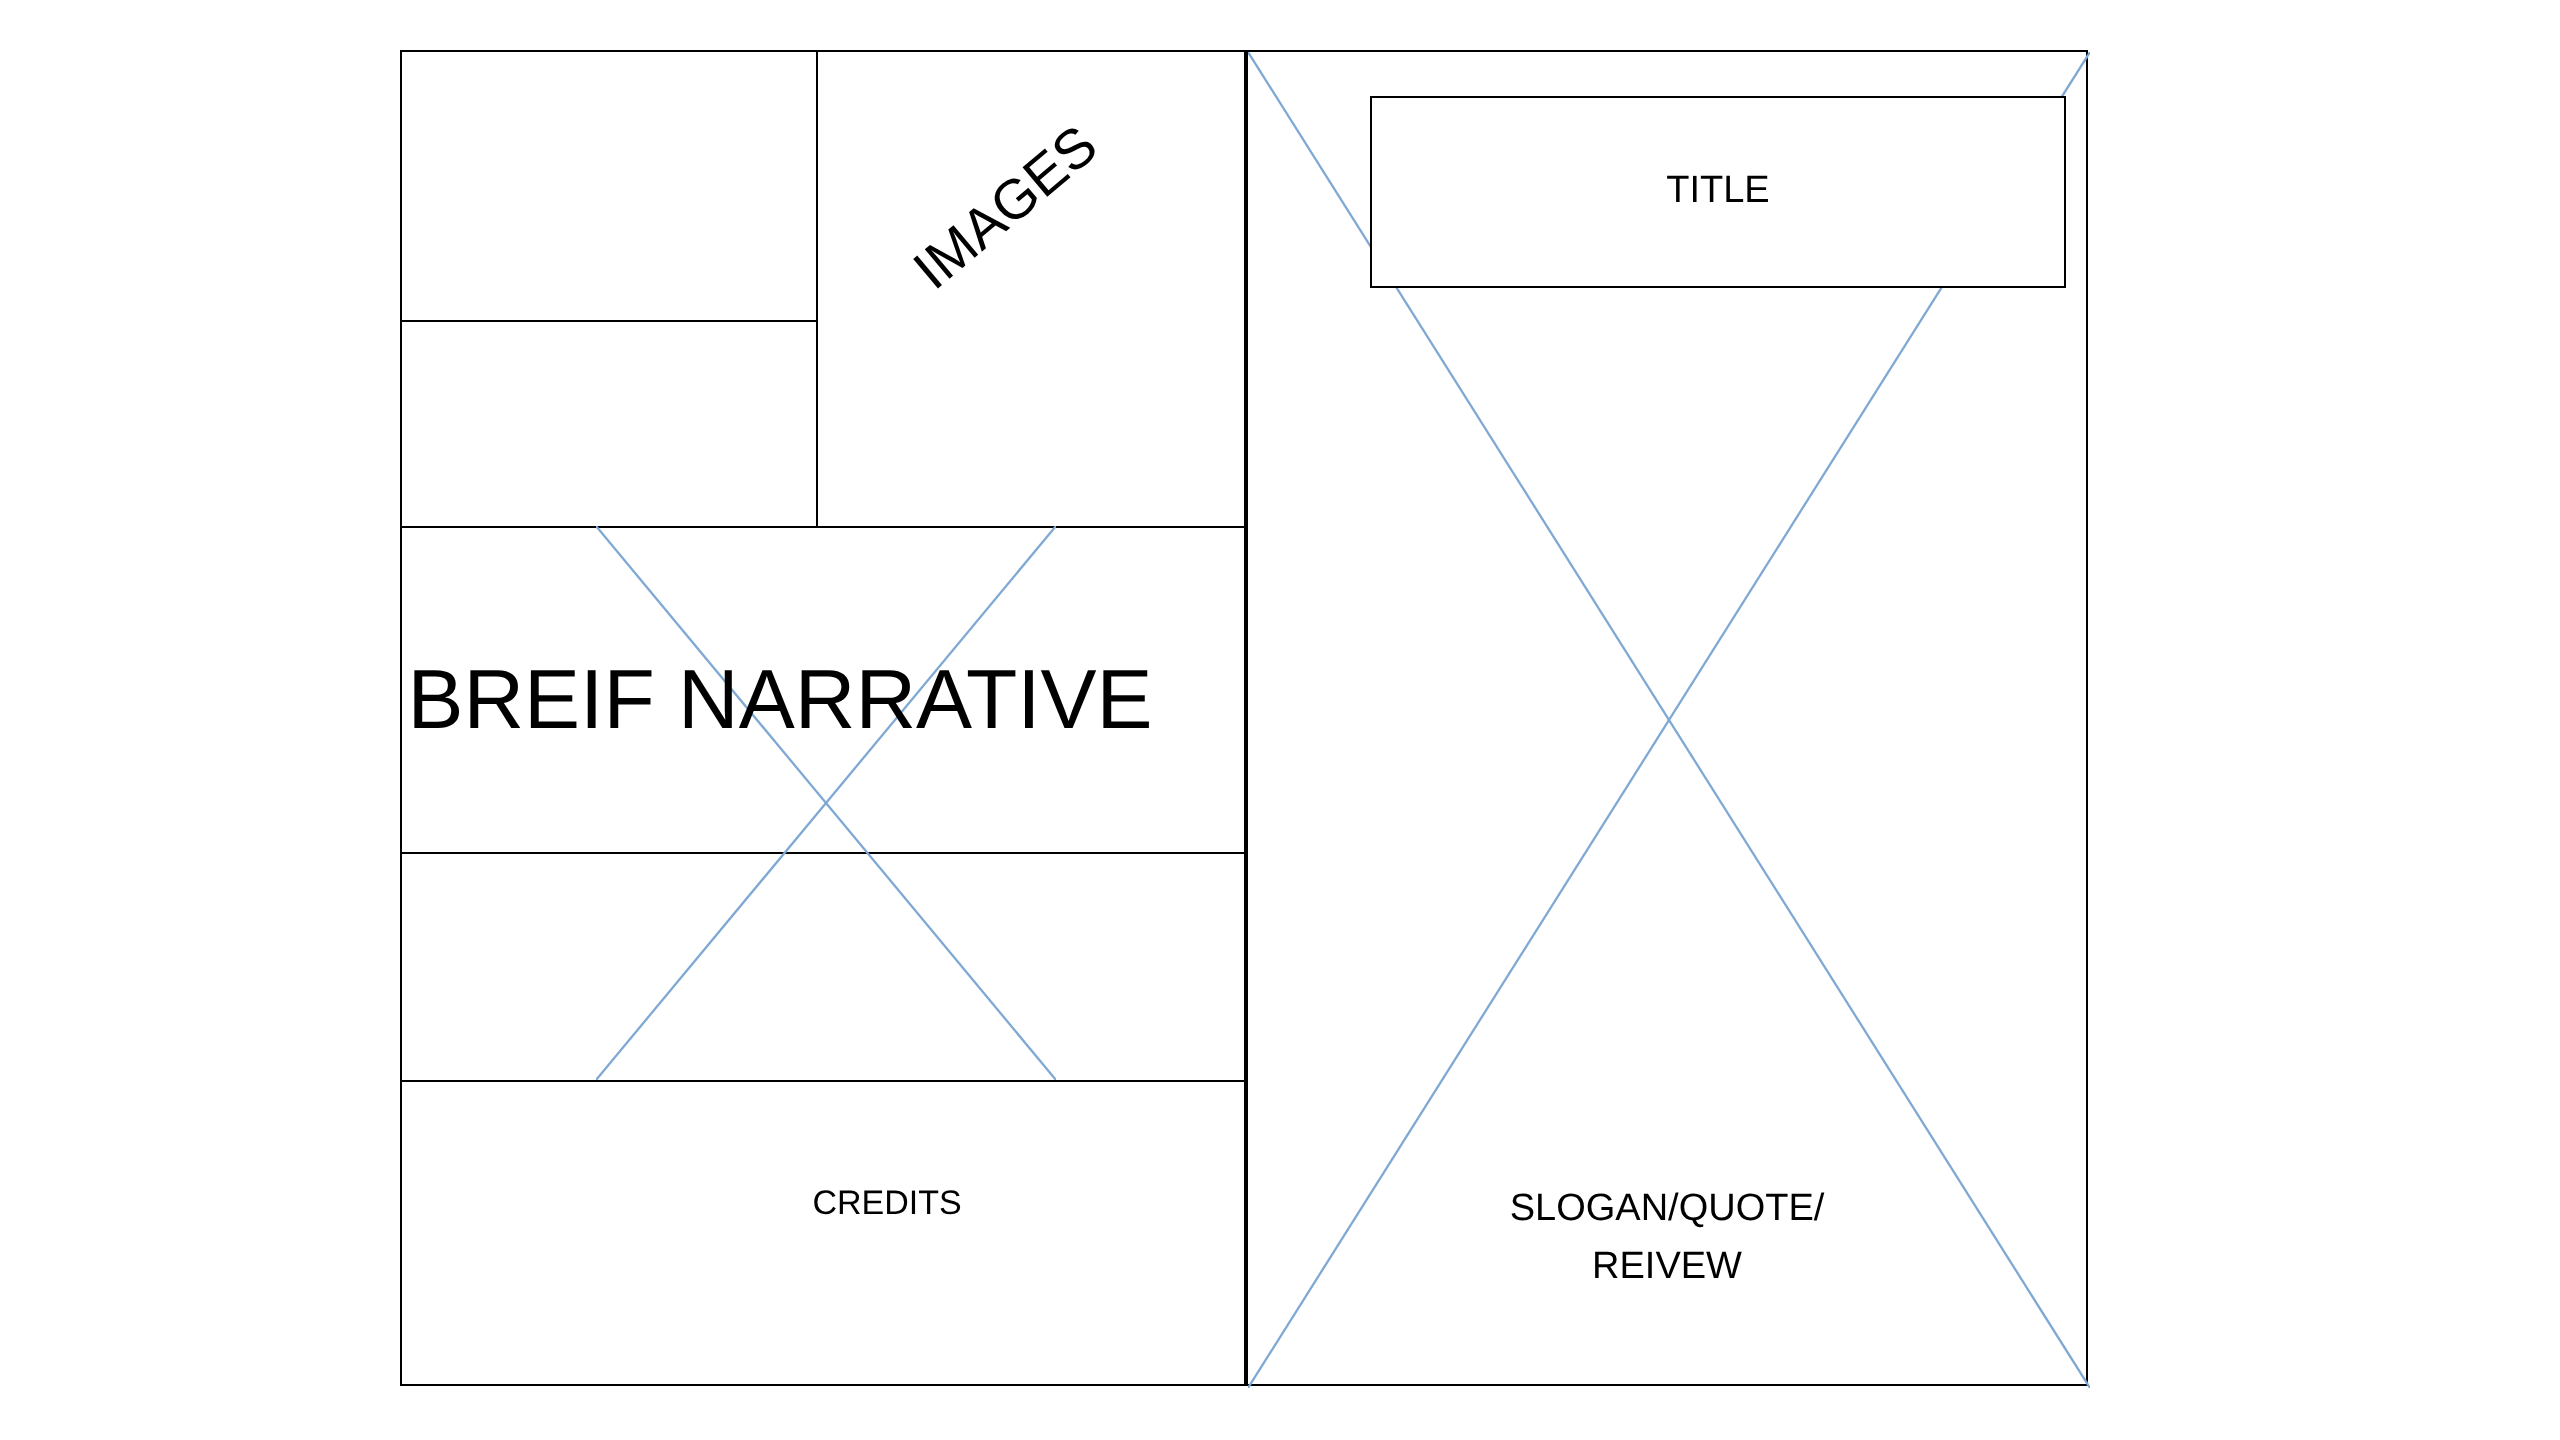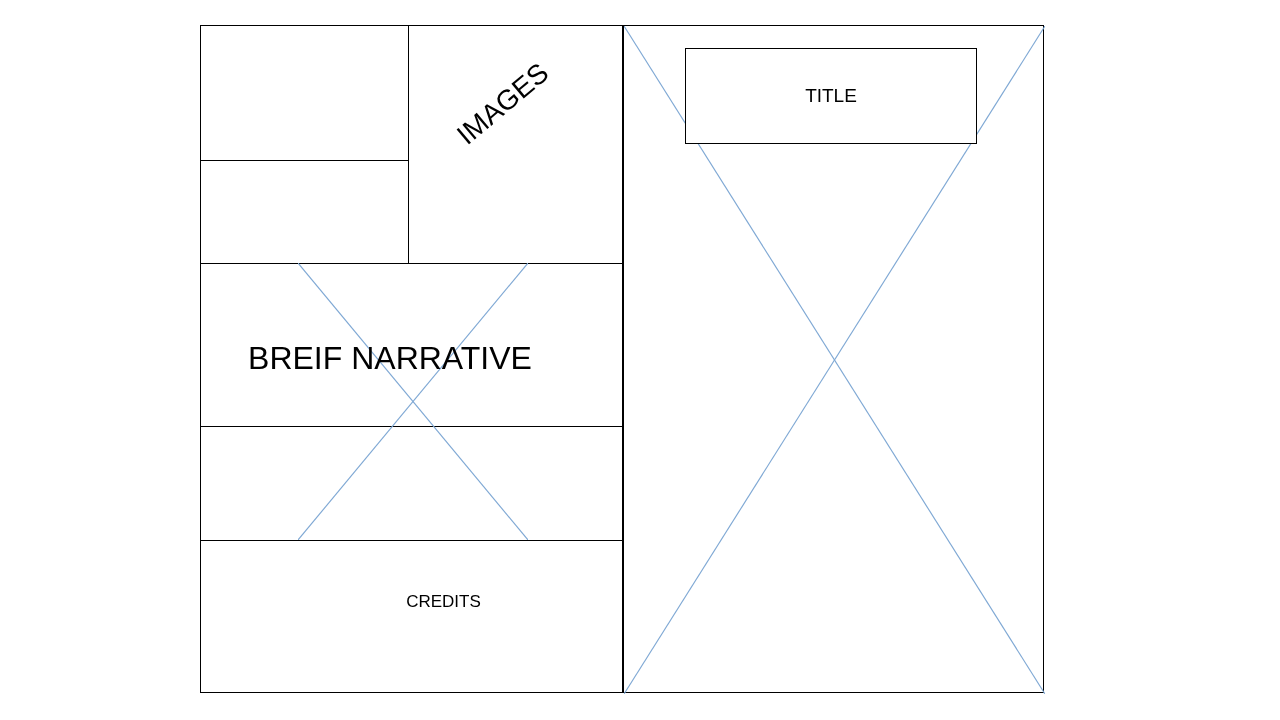--- a/index.html
+++ b/index.html
@@ -77,21 +77,21 @@
     width: 421px;
     height: 668px;
   }
 
   
   #title-box {
     position: absolute;
     box-sizing: border-box;
     left: 61px;
     top: 22px;
-    width: 292px;
+    width: 348px;
     height: 96px;
     border: 1.6px solid #000000;
     background: #ffffff;
     z-index: 4;
     display: flex;
     align-items: center;
     justify-content: center;
   }
 
   #title-box .cell-label {
@@ -122,24 +122,24 @@
     color: #000000;
     transform: rotate(-40deg);
     transform-origin: 50% 50%;
     z-index: 3;
     white-space: nowrap;
   }
 
   #narrative-label {
     position: absolute;
     left: 200px;
-    top: 340px;
+    top: 326px;
     width: 380px;
     text-align: center;
-    font-size: 32px;
+    font-size: 42px;
     color: #000000;
     z-index: 3;
   }
 
   #credits-label {
     position: absolute;
     left: 200px;
     top: 592px;
     width: 423px;
     text-align: center;
@@ -201,14 +201,16 @@
 
     <div class="cell" style="left:0; top:118px; width:421px; height:550px;"></div>
   </div>
 
   <div id="images-label">IMAGES</div>
 
   <div id="narrative-label">BREIF NARRATIVE</div>
 
   <div id="credits-label">CREDITS</div>
 
+  <div id="slogan-label">SLOGAN/QUOTE/
+REIVEW</div>
 
 </div>
 
 </body></html>

